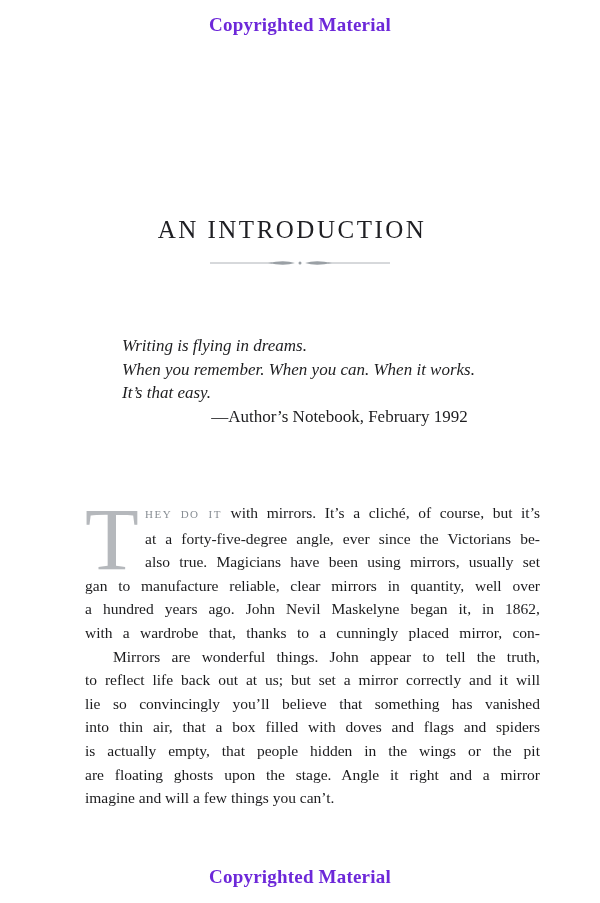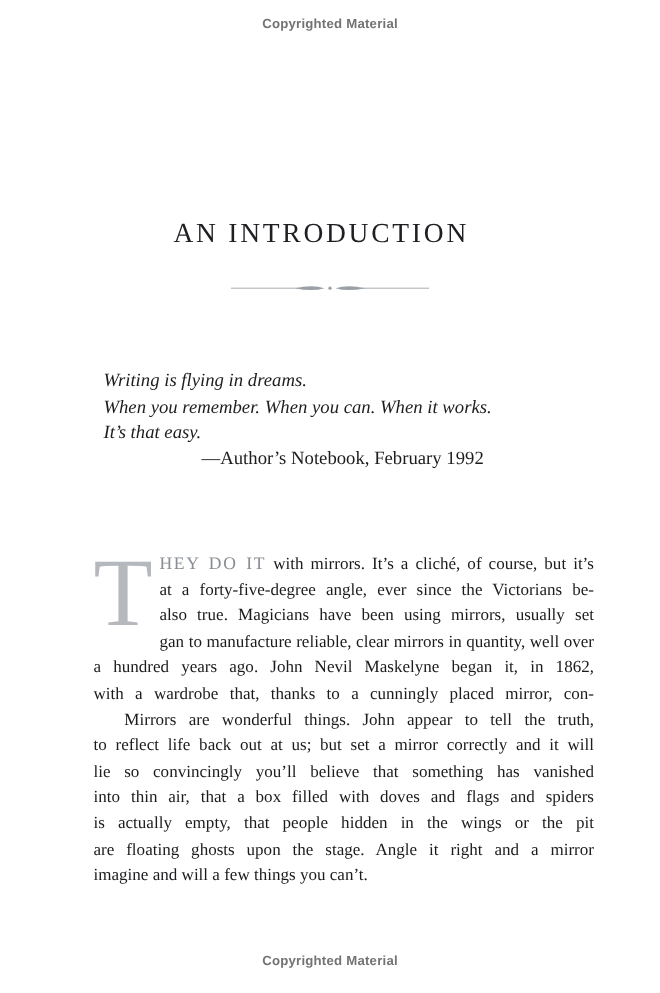--- a/index.html
+++ b/index.html
@@ -9,46 +9,46 @@
     height: 903px;
     background: #ffffff;
     font-family: "Liberation Serif", serif;
     color: #1b1b1d;
     overflow: hidden;
   }
   .copyright {
     position: absolute;
     left: 0; right: 0;
     text-align: center;
-    font-family: Liberation Sans, sans-serif;
+    font-family: Liberation Serif, serif;
     font-weight: bold;
-    font-size: 12px;
+    font-size: 19px;
     letter-spacing: 0.2px;
-    color: #737373;
+    color: #6d28d9;
   }
   .copyright.top { top: 14px; }
   .copyright.bottom { top: 866px; }
   .chapter-title {
     position: absolute;
     top: 199px; left: 0; right: 16px;
     text-align: center;
     font-size: 25px;
     letter-spacing: 2.5px;
     color: #1f1f23;
     font-weight: normal;
-    margin: 0;
+    margin: 17px;
   }
   .divider-wrap {
     position: absolute;
     top: 254px; left: 0; right: 0;
     text-align: center;
   }
   .epigraph {
     position: absolute;
-    left: 94px; top: 334px;
+    left: 122px; top: 334px;
     width: 435px;
     font-style: italic;
     font-size: 17px;
     line-height: 23.5px;
     color: #1d1d1f;
   }
   .epigraph .attribution {
     font-style: normal;
     text-align: center;
     margin-top: 0;
@@ -75,21 +75,21 @@
     float: left;
     width: 52px;
     height: 71px;
     margin-right: 8px;
     font-size: 88px;
     line-height: 78px;
     color: #b5b8bc;
     text-align: left;
   }
   .lead-caps {
-    font-size: 16px;
+    font-size: 11px;
     letter-spacing: 1.5px;
     color: #878d93;
   }
   .para2 { margin-top: 0; }
 </style>
 </head>
 <body>
 
 <div class="page">
 

